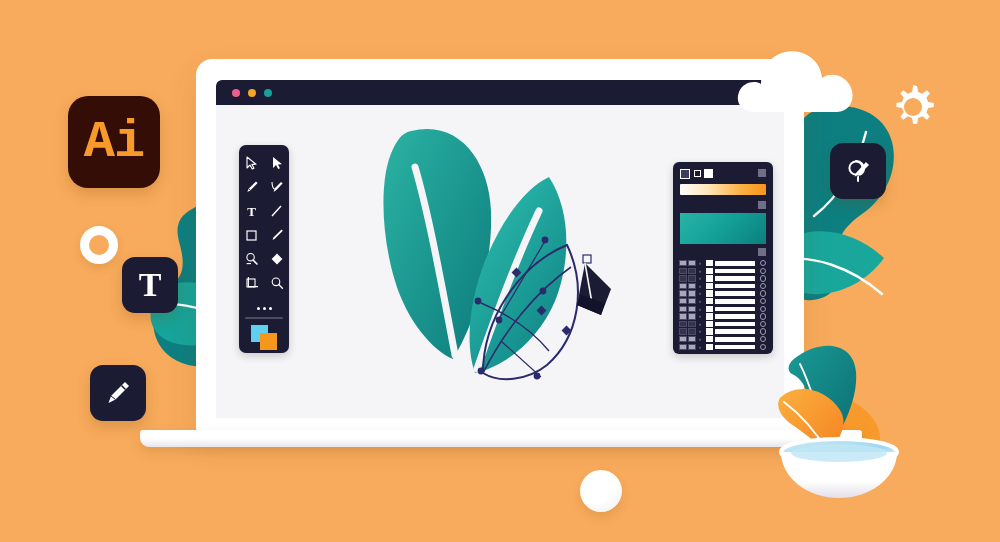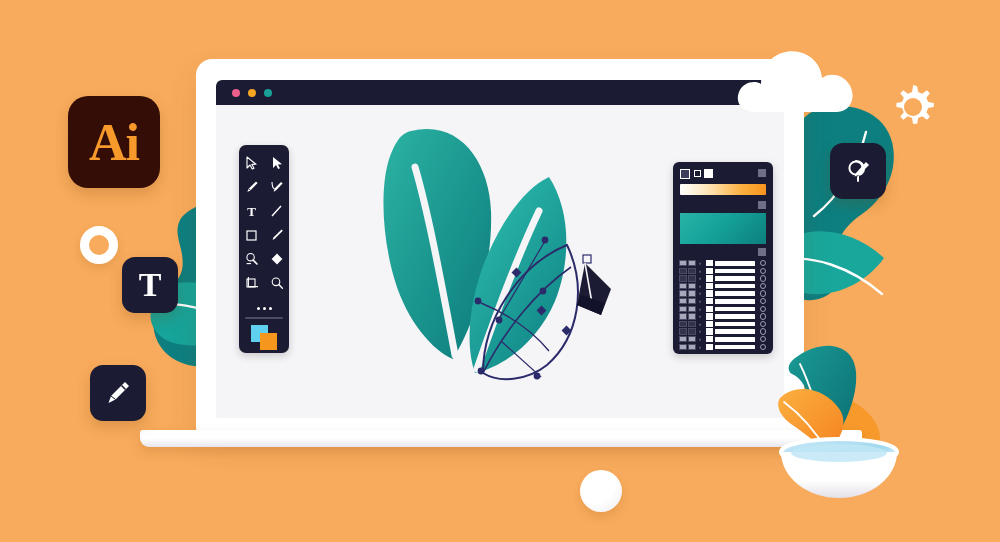--- a/index.html
+++ b/index.html
@@ -91,21 +91,21 @@
   .lr-box .off{background:#33334d;}
   .lr-chev{position:absolute;left:20px;top:0px;color:#b9b9cc;font-size:6px;line-height:6.4px;}
   .lr-thumb{position:absolute;left:27px;top:0;width:7px;height:6.4px;background:#ffffff;}
   .lr-bar{position:absolute;left:36px;top:1px;width:40px;height:4.6px;background:#ffffff;border-radius:.5px;}
   .lr-circ{position:absolute;left:81px;top:0px;width:6.4px;height:6.4px;border:1px solid #9c9cb5;border-radius:50%;box-sizing:border-box;}
 
   
   .app-icon{position:absolute;border-radius:14px;display:flex;align-items:center;justify-content:center;
     box-shadow:0 6px 14px rgba(120,70,10,.22);}
   #icon-ai{left:68px;top:96px;width:92px;height:92px;background:#340e06;border-radius:20px;}
-  #icon-ai .ai-text{font-family:Liberation Serif, serif;font-weight:bold;font-size:52px;color:#f79a2b;letter-spacing:-1px;}
+  #icon-ai .ai-text{font-family:Liberation Mono, monospace;font-weight:bold;font-size:52px;color:#f79a2b;letter-spacing:-1px;}
   #icon-type{left:122px;top:257px;width:56px;height:56px;background:#1b1b33;border-radius:13px;}
   #icon-type .t-text{font-family:"Liberation Serif", serif;font-weight:bold;font-size:34px;color:#ffffff;}
   #icon-pen{left:90px;top:365px;width:56px;height:56px;background:#1b1b33;border-radius:13px;}
   #icon-shape{left:830px;top:143px;width:56px;height:56px;background:#1b1b33;border-radius:13px;}
 
   #ring{position:absolute;left:80px;top:226px;width:38px;height:38px;border-radius:50%;
     border:9px solid #ffffff;box-sizing:border-box;box-shadow:0 4px 9px rgba(120,70,10,.15);}
   #sphere{position:absolute;left:580px;top:470px;width:42px;height:42px;border-radius:50%;
     background:radial-gradient(circle at 36% 30%,#ffffff 0%,#ffffff 52%,#eceaf0 100%);
     box-shadow:0 5px 10px rgba(120,70,10,.14);}

